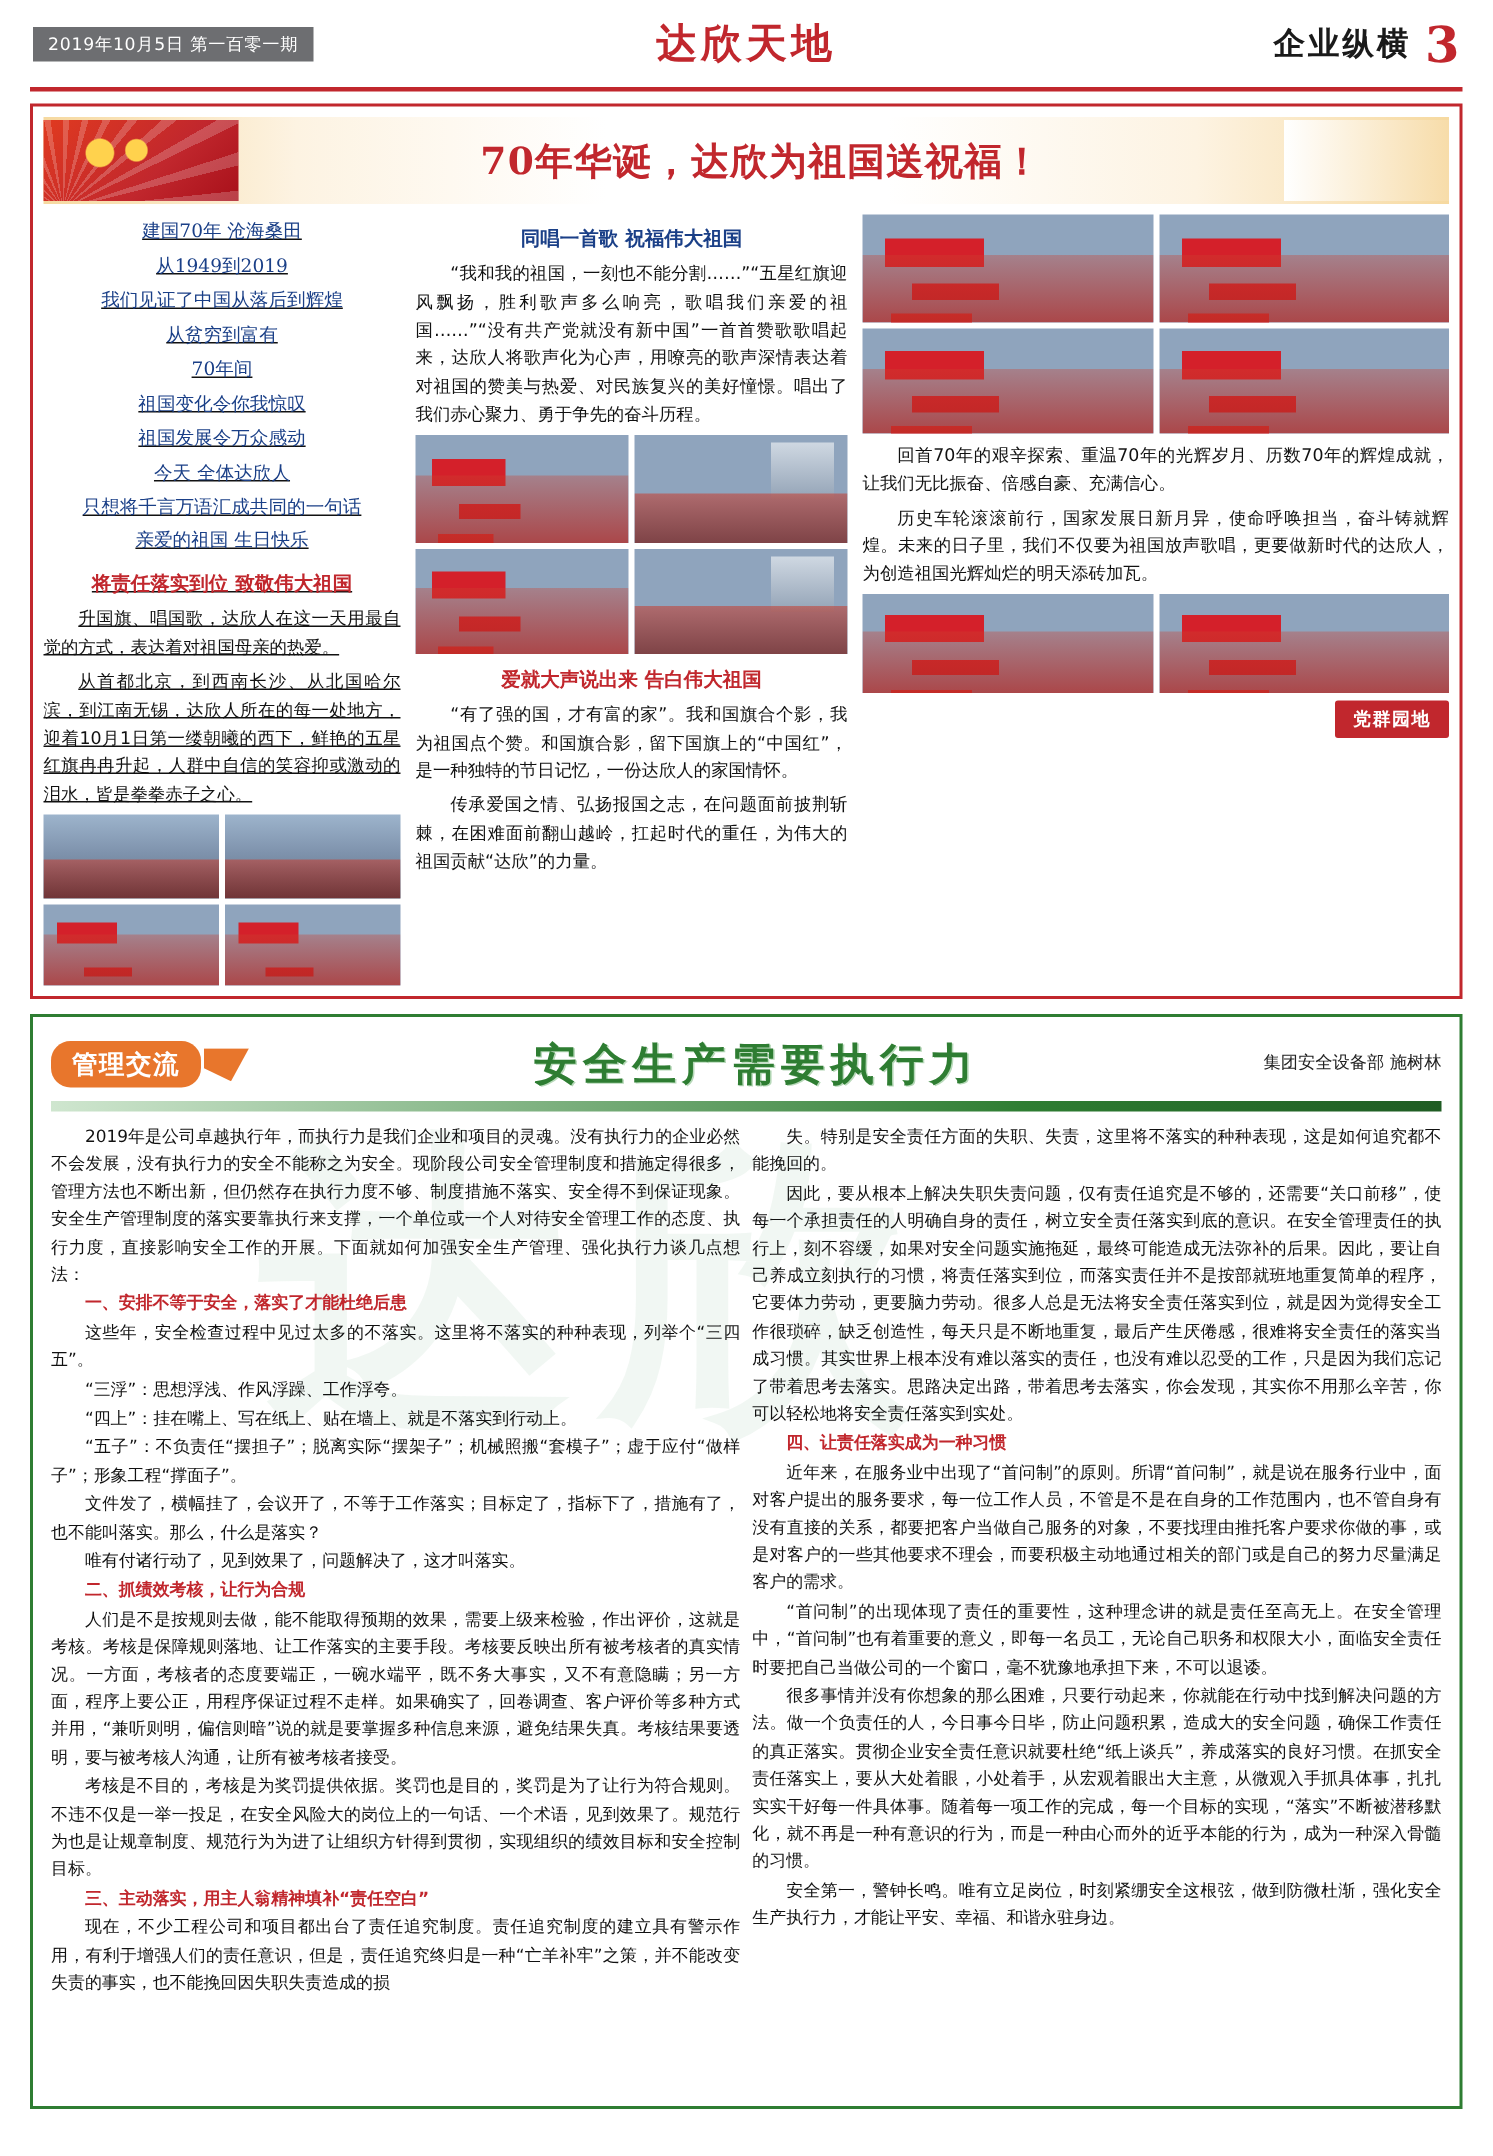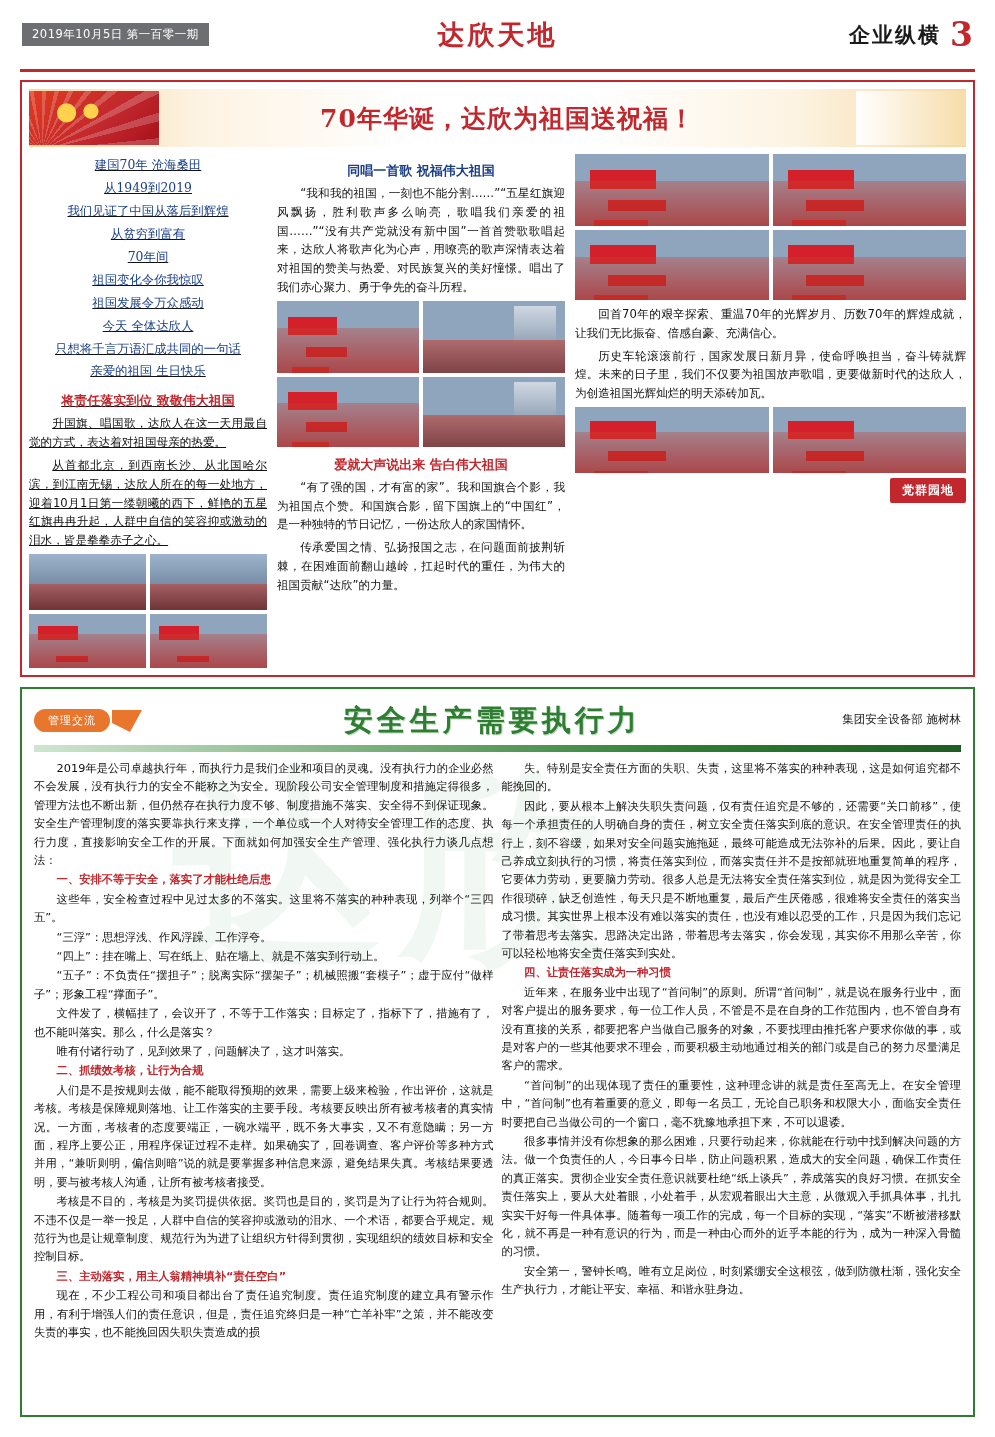--- a/index.html
+++ b/index.html
@@ -16,21 +16,21 @@
   .page {
     width: 995px;
     height: 1437px;
     position: relative;
     padding: 0;
   }
 
   
   .masthead {
     position: relative;
-    height: 69px;
+    height: 58px;
     display: flex;
     align-items: center;
     padding: 0 22px;
   }
   .dateband {
     background: #6d6e71;
     color: #ffffff;
     font-size: 11.5px;
     padding: 4px 10px 4px 10px;
     letter-spacing: 0.5px;
@@ -217,22 +217,22 @@
   .art-head {
     display: flex;
     align-items: center;
     gap: 10px;
     position: relative;
     height: 48px;
   }
   .tag-orange {
     background: #e8762c;
     color: #fff;
-    font-size: 11px;
-    font-weight: normal;
+    font-size: 17px;
+    font-weight: bold;
     padding: 4px 14px;
     border-radius: 13px;
     letter-spacing: 1px;
     white-space: nowrap;
     font-family: "DejaVu Serif","Liberation Serif",serif;
   }
   .tag-tail {
     width: 30px; height: 22px;
     background: #e8762c;
     clip-path: polygon(0 0, 100% 0, 60% 100%, 0 60%);
@@ -408,21 +408,21 @@
         <p>2019年是公司卓越执行年，而执行力是我们企业和项目的灵魂。没有执行力的企业必然不会发展，没有执行力的安全不能称之为安全。现阶段公司安全管理制度和措施定得很多，管理方法也不断出新，但仍然存在执行力度不够、制度措施不落实、安全得不到保证现象。安全生产管理制度的落实要靠执行来支撑，一个单位或一个人对待安全管理工作的态度、执行力度，直接影响安全工作的开展。下面就如何加强安全生产管理、强化执行力谈几点想法：</p>
         <p class="h-red">一、安排不等于安全，落实了才能杜绝后患</p>
         <p>这些年，安全检查过程中见过太多的不落实。这里将不落实的种种表现，列举个“三四五”。</p>
         <p>“三浮”：思想浮浅、作风浮躁、工作浮夸。</p>
         <p>“四上”：挂在嘴上、写在纸上、贴在墙上、就是不落实到行动上。</p>
         <p>“五子”：不负责任“摆担子”；脱离实际“摆架子”；机械照搬“套模子”；虚于应付“做样子”；形象工程“撑面子”。</p>
         <p>文件发了，横幅挂了，会议开了，不等于工作落实；目标定了，指标下了，措施有了，也不能叫落实。那么，什么是落实？</p>
         <p>唯有付诸行动了，见到效果了，问题解决了，这才叫落实。</p>
         <p class="h-red">二、抓绩效考核，让行为合规</p>
         <p>人们是不是按规则去做，能不能取得预期的效果，需要上级来检验，作出评价，这就是考核。考核是保障规则落地、让工作落实的主要手段。考核要反映出所有被考核者的真实情况。一方面，考核者的态度要端正，一碗水端平，既不务大事实，又不有意隐瞒；另一方面，程序上要公正，用程序保证过程不走样。如果确实了，回卷调查、客户评价等多种方式并用，“兼听则明，偏信则暗”说的就是要掌握多种信息来源，避免结果失真。考核结果要透明，要与被考核人沟通，让所有被考核者接受。</p>
-        <p>考核是不目的，考核是为奖罚提供依据。奖罚也是目的，奖罚是为了让行为符合规则。不违不仅是一举一投足，人群中自信的笑容抑或激动的泪水、一个术语，都要合乎规定。规范行为也是让规章制度、规范行为为进了让组织方针得到贯彻，实现组织的绩效目标和安全控制目标。</p>
+        <p>考核是不目的，考核是为奖罚提供依据。奖罚也是目的，奖罚是为了让行为符合规则。不违不仅是一举一投足，在安全风险大的岗位上的一句话、一个术语，见到效果了。规范行为也是让规章制度、规范行为为进了让组织方针得到贯彻，实现组织的绩效目标和安全控制目标。</p>
         <p class="h-red">三、主动落实，用主人翁精神填补“责任空白”</p>
         <p>现在，不少工程公司和项目都出台了责任追究制度。责任追究制度的建立具有警示作用，有利于增强人们的责任意识，但是，责任追究终归是一种“亡羊补牢”之策，并不能改变失责的事实，也不能挽回因失职失责造成的损</p>
       </div>
       <div class="art-col">
         <p>失。特别是安全责任方面的失职、失责，这里将不落实的种种表现，这是如何追究都不能挽回的。</p>
         <p>因此，要从根本上解决失职失责问题，仅有责任追究是不够的，还需要“关口前移”，使每一个承担责任的人明确自身的责任，树立安全责任落实到底的意识。在安全管理责任的执行上，刻不容缓，如果对安全问题实施拖延，最终可能造成无法弥补的后果。因此，要让自己养成立刻执行的习惯，将责任落实到位，而落实责任并不是按部就班地重复简单的程序，它要体力劳动，更要脑力劳动。很多人总是无法将安全责任落实到位，就是因为觉得安全工作很琐碎，缺乏创造性，每天只是不断地重复，最后产生厌倦感，很难将安全责任的落实当成习惯。其实世界上根本没有难以落实的责任，也没有难以忍受的工作，只是因为我们忘记了带着思考去落实。思路决定出路，带着思考去落实，你会发现，其实你不用那么辛苦，你可以轻松地将安全责任落实到实处。</p>
         <p class="h-red">四、让责任落实成为一种习惯</p>
         <p>近年来，在服务业中出现了“首问制”的原则。所谓“首问制”，就是说在服务行业中，面对客户提出的服务要求，每一位工作人员，不管是不是在自身的工作范围内，也不管自身有没有直接的关系，都要把客户当做自己服务的对象，不要找理由推托客户要求你做的事，或是对客户的一些其他要求不理会，而要积极主动地通过相关的部门或是自己的努力尽量满足客户的需求。</p>
         <p>“首问制”的出现体现了责任的重要性，这种理念讲的就是责任至高无上。在安全管理中，“首问制”也有着重要的意义，即每一名员工，无论自己职务和权限大小，面临安全责任时要把自己当做公司的一个窗口，毫不犹豫地承担下来，不可以退诿。</p>
         <p>很多事情并没有你想象的那么困难，只要行动起来，你就能在行动中找到解决问题的方法。做一个负责任的人，今日事今日毕，防止问题积累，造成大的安全问题，确保工作责任的真正落实。贯彻企业安全责任意识就要杜绝“纸上谈兵”，养成落实的良好习惯。在抓安全责任落实上，要从大处着眼，小处着手，从宏观着眼出大主意，从微观入手抓具体事，扎扎实实干好每一件具体事。随着每一项工作的完成，每一个目标的实现，“落实”不断被潜移默化，就不再是一种有意识的行为，而是一种由心而外的近乎本能的行为，成为一种深入骨髓的习惯。</p>

